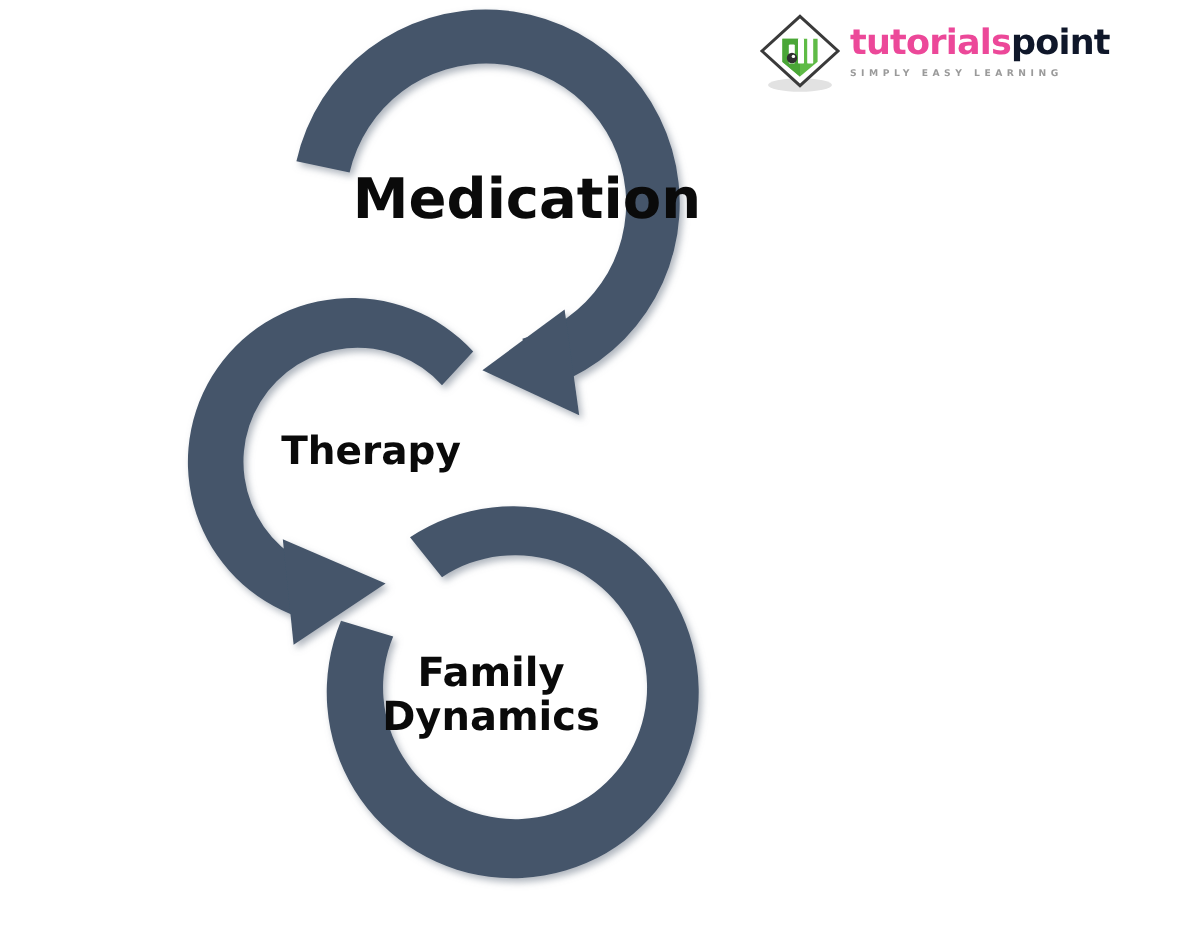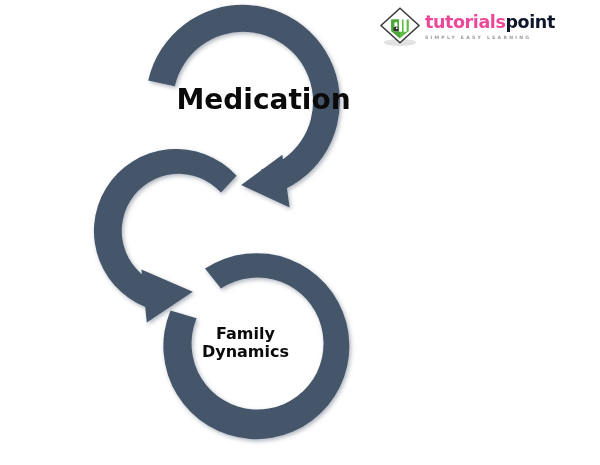--- a/index.html
+++ b/index.html
@@ -89,21 +89,21 @@
   #label-therapy {
     left: 103px;
     top: 215px;
     width: 165px;
     font-size: 19.5px;
   }
   #label-family {
     left: 168px;
     top: 325px;
     width: 155px;
-    font-size: 16px;
+    font-size: 20px;
   }
 </style>
 </head>
 <body>
 
 <div id="stage">
 
   <div id="logo">
     <svg id="logo-mark" viewBox="0 0 44 42">
       <ellipse cx="22" cy="36.5" rx="16" ry="3.4" fill="#e2e2e2"></ellipse>
@@ -160,17 +160,18 @@
 
       <path fill="#44556B" d="M 141.4 269.6
                L 192.8 291.7
                L 146.8 322.4
                Z"></path>
     </g>
   </svg>
 
   <div class="node-label" id="label-medication">Medication</div>
 
+  <div class="node-label" id="label-therapy">Therapy</div>
 
   <div class="node-label" id="label-family">Family
 Dynamics</div>
 
 </div>
 
 </body></html>

